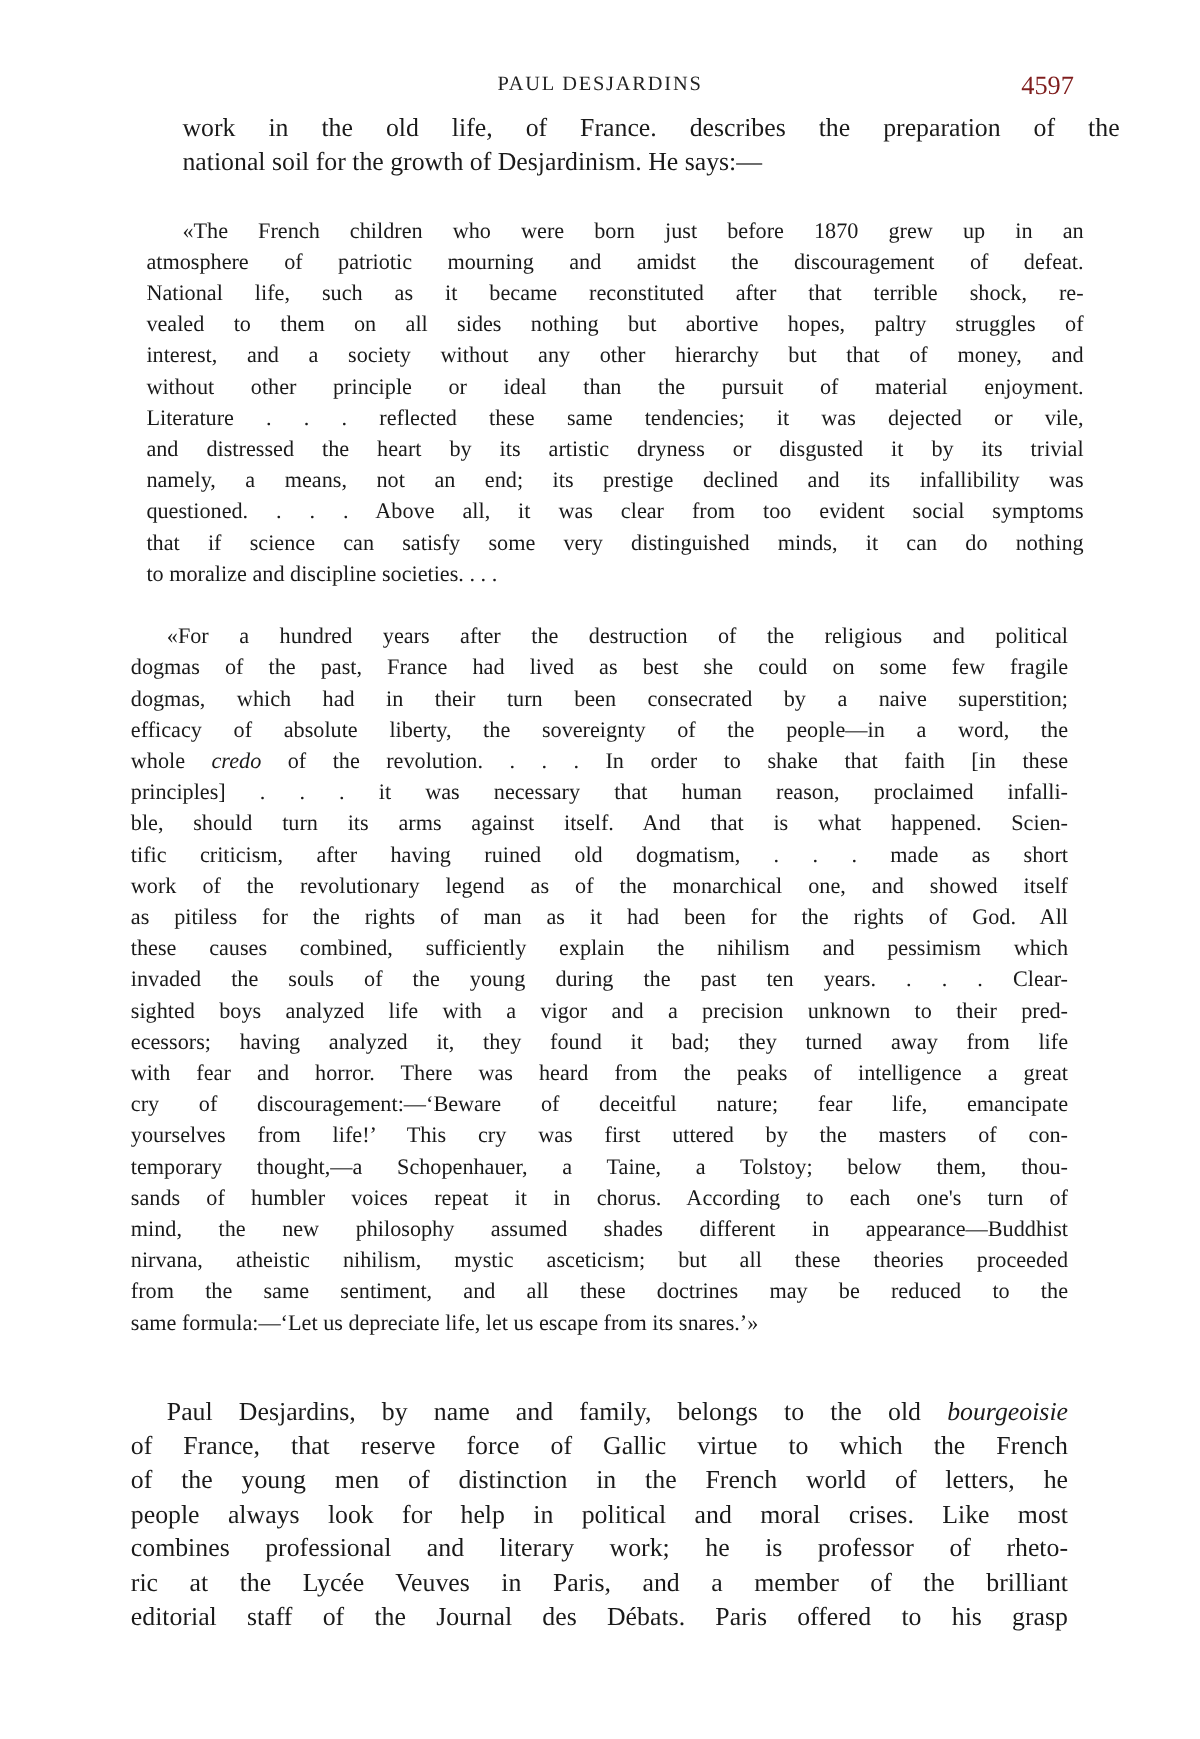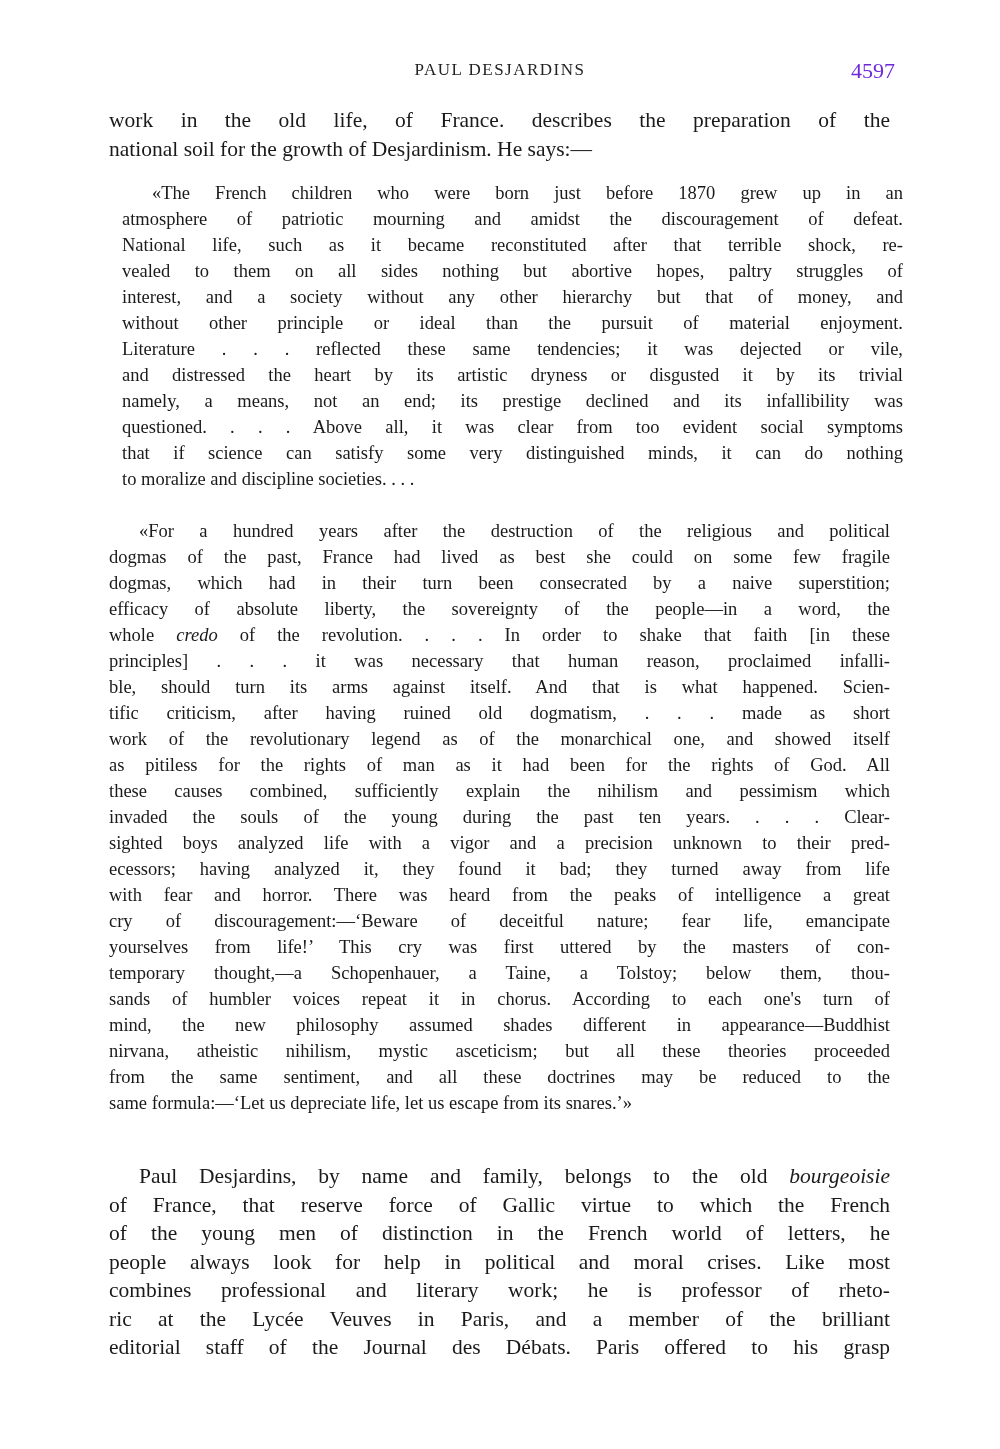--- a/index.html
+++ b/index.html
@@ -37,21 +37,21 @@
       top: 2px;
       font-size: 17px;
       letter-spacing: 1.5px;
       color: #222;
     }
     .page-number {
       position: absolute;
       right: 105px;
       top: 0px;
       font-size: 22px;
-      color: #6d28d9;
+      color: #7f1d1d;
     }
     .block {
       position: absolute;
       left: 109px;
       width: 781px;
     }
     .line {
       display: block;
       white-space: nowrap;
       text-align: justify;
@@ -67,21 +67,21 @@
       line-height: 28.5px;
     }
     .quote-text .line {
       font-size: 18.5px;
       height: 26px;
       line-height: 26px;
     }
     .indent {
       padding-left: 30px;
     }
-    .intro { top: 106px; }
+    .intro { top: 92px; margin-left: 43px; }
     .quote1 { top: 180px; margin-left: 13px; }
     .quote2 { top: 518px; }
     .closing { top: 1162px; }
     i { font-style: italic; }
   </style>
 </head>
 <body>
 
 <div class="page">
 

